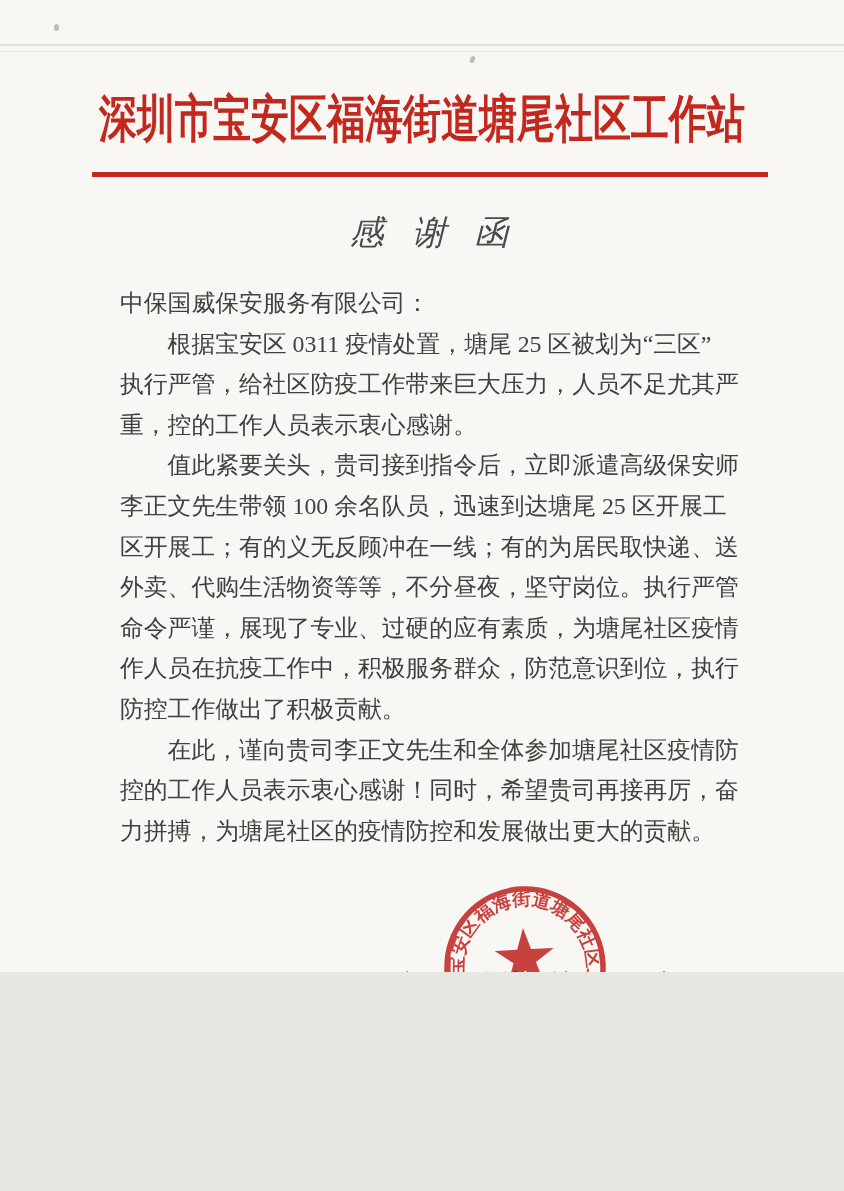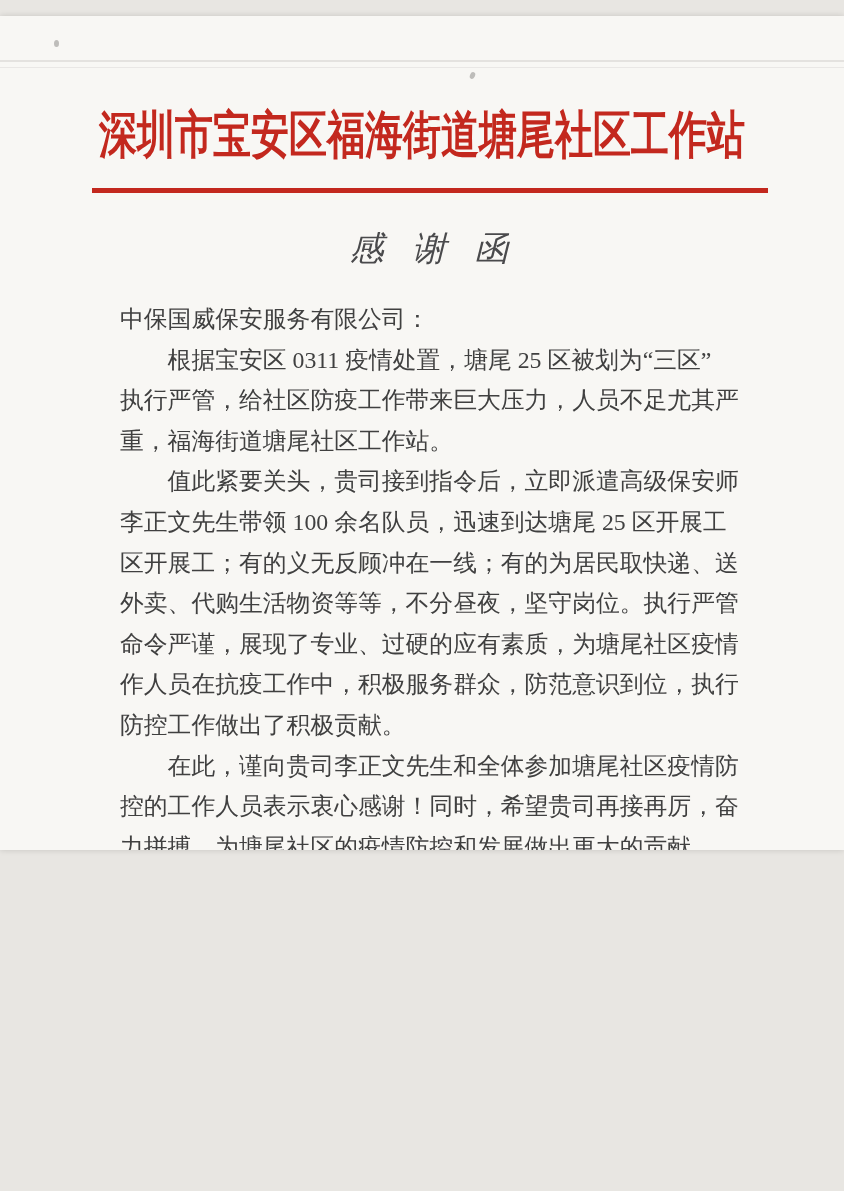--- a/index.html
+++ b/index.html
@@ -4,22 +4,22 @@
 <style>
   html, body {
     margin: 0;
     padding: 0;
     background: #e8e6e2;
     font-family: "Liberation Serif", "DejaVu Serif", serif;
   }
   .page {
     position: relative;
     width: 844px;
-    height: 834px;
-    margin: 16px auto;
+    height: 972px;
+    margin: 0 auto;
     background: #f8f7f4;
     overflow: hidden;
     box-shadow: 0 0 6px rgba(0,0,0,0.15);
   }
   
   .scan-streak {
     position: absolute;
     left: 0;
     width: 100%;
     height: 2px;
@@ -128,21 +128,21 @@
   <div class="letterhead">深圳市宝安区福海街道塘尾社区工作站</div>
 
   <div class="letterhead-rule"></div>
 
   <div class="doc-title">感 谢 函</div>
 
   <div class="letter-body">
     <div class="body-line">中保国威保安服务有限公司：</div>
     <div class="body-line">　　根据宝安区 0311 疫情处置，塘尾 25 区被划为“三区”</div>
     <div class="body-line">执行严管，给社区防疫工作带来巨大压力，人员不足尤其严</div>
-    <div class="body-line">重，福海街道塘尾社区工作站。</div>
+    <div class="body-line">重，控的工作人员表示衷心感谢。</div>
     <div class="body-line">　　值此紧要关头，贵司接到指令后，立即派遣高级保安师</div>
     <div class="body-line">李正文先生带领 100 余名队员，迅速到达塘尾 25 区开展工</div>
     <div class="body-line">区开展工；有的义无反顾冲在一线；有的为居民取快递、送</div>
     <div class="body-line">外卖、代购生活物资等等，不分昼夜，坚守岗位。执行严管</div>
     <div class="body-line">命令严谨，展现了专业、过硬的应有素质，为塘尾社区疫情</div>
     <div class="body-line">作人员在抗疫工作中，积极服务群众，防范意识到位，执行</div>
     <div class="body-line">防控工作做出了积极贡献。</div>
     <div class="body-line">　　在此，谨向贵司李正文先生和全体参加塘尾社区疫情防</div>
     <div class="body-line">控的工作人员表示衷心感谢！同时，希望贵司再接再厉，奋</div>
     <div class="body-line">力拼搏，为塘尾社区的疫情防控和发展做出更大的贡献。</div>

